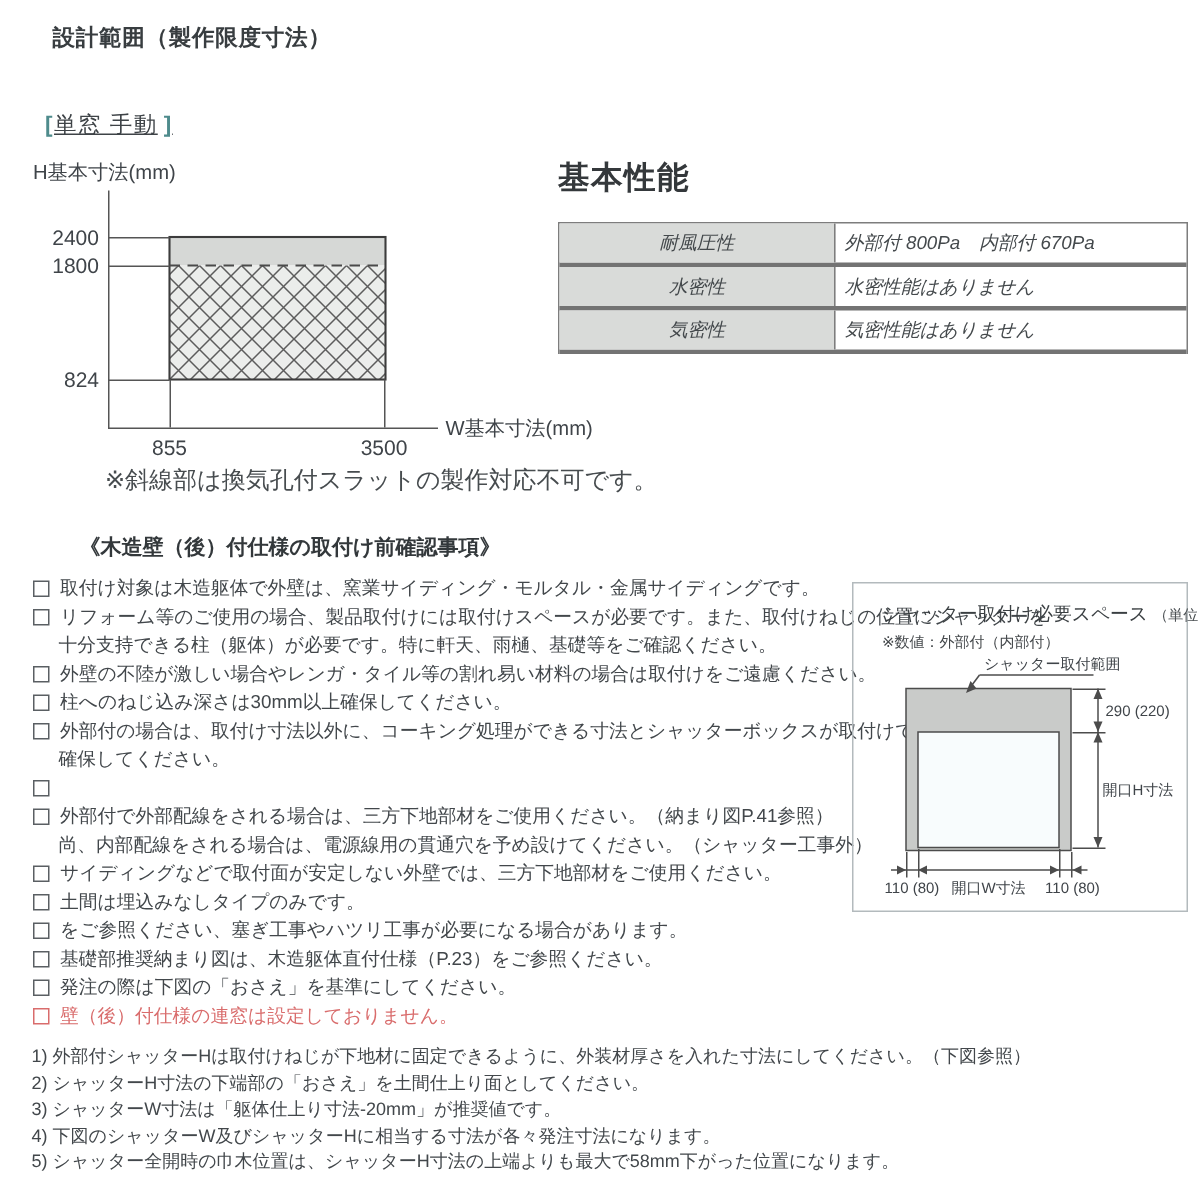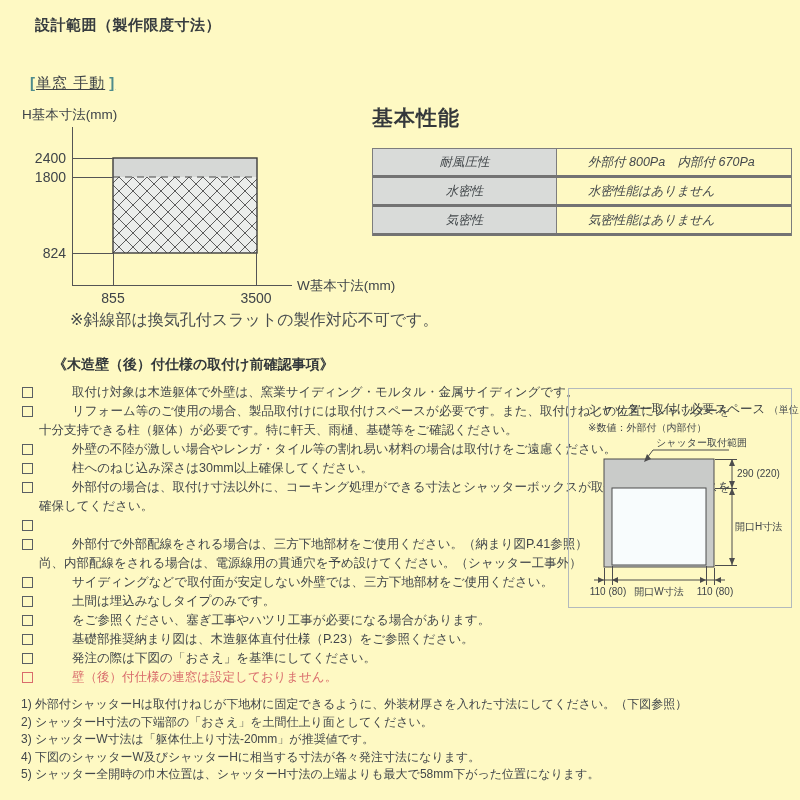--- a/index.html
+++ b/index.html
@@ -1,39 +1,39 @@
 <!DOCTYPE html>
 <html><head>
 <meta charset="utf-8">
 <style>
   html,body{margin:0;padding:0;background:#e8e8e8;}
-  #page{position:relative;width:800px;height:800px;background:#fef9c3;overflow:hidden;
+  #page{position:relative;width:800px;height:800px;background:#ffffff;overflow:hidden;
         font-family:"Liberation Sans","DejaVu Sans",sans-serif;color:#3e4347;}
 
   .doc-title{position:absolute;left:35px;top:16px;font-size:15px;font-weight:600;
              color:#383d40;letter-spacing:.5px;}
   .subtitle{position:absolute;left:30px;top:74px;font-size:15px;color:#3e4347;letter-spacing:1px;text-decoration:underline;}
   .subtitle .br{color:#4e8b8c;font-weight:600;}
   .subtitle .br-r{margin-left:4px;}
 
   #chart-svg{position:absolute;left:0;top:100px;}
   .note-hatch{position:absolute;left:70px;top:310px;font-size:16px;color:#474c4f;}
 
   .perf-title{position:absolute;left:372px;top:104px;font-size:21px;font-weight:700;
               color:#34383b;letter-spacing:1px;}
   .perf-table{position:absolute;left:372px;top:148px;width:418px;border:1px solid #7d7d7d;
               border-bottom:none;font-size:12.5px;}
   .perf-row{display:flex;border-bottom:3px solid #737373;height:26px;line-height:26px;font-style:italic;}
   .perf-label{width:183px;background:#d9dbd9;text-align:center;
               border-right:1px solid #7d7d7d;color:#44494c;flex:none;}
-  .perf-value{flex:1;padding-left:31px;color:#44494c;}
+  .perf-value{flex:1;padding-left:6px;color:#44494c;}
 
   .chk-title{position:absolute;left:21px;top:356px;font-size:14px;font-weight:700;color:#33383b;margin-left:32px;}
   .chk-list{position:absolute;left:22px;top:383px;font-size:12.5px;color:#42474b;}
-  .chk-line{height:19px;display:flex;align-items:center;white-space:nowrap;gap:32px;}
+  .chk-line{height:19px;display:flex;align-items:center;white-space:nowrap;}
   .cbx{width:9px;height:9px;border:1px solid #5a5f63;margin-right:7px;flex:none;}
   .cont{padding-left:17px;}
   .red{color:#d96c6c;}
   .red .cbx{border-color:#d96c6c;}
 
   .space-box{position:absolute;left:568px;top:388px;width:222px;height:218px;
              border:1px solid #b3babd;}
   .space-title{position:absolute;left:19px;top:12px;font-size:12.5px;color:#3a3f42;white-space:nowrap;}
   .space-title .unit{font-size:10px;color:#4a4f52;}
   .space-note{position:absolute;left:19px;top:32px;font-size:10px;color:#45494c;}

